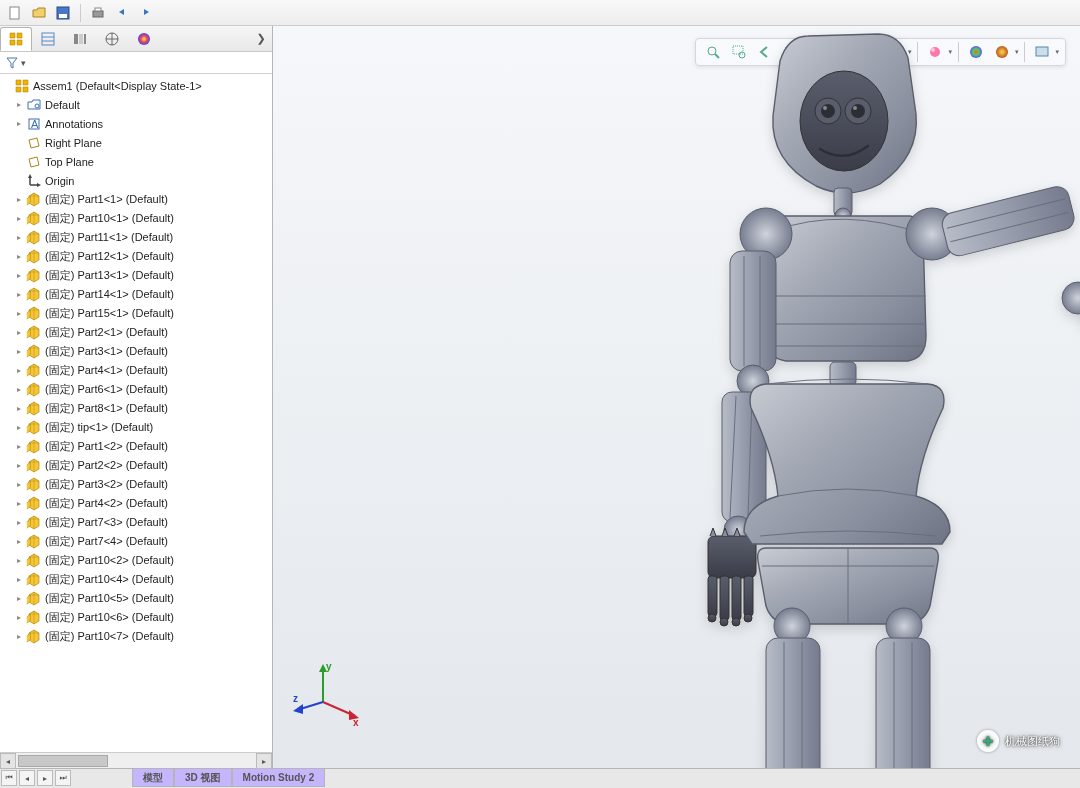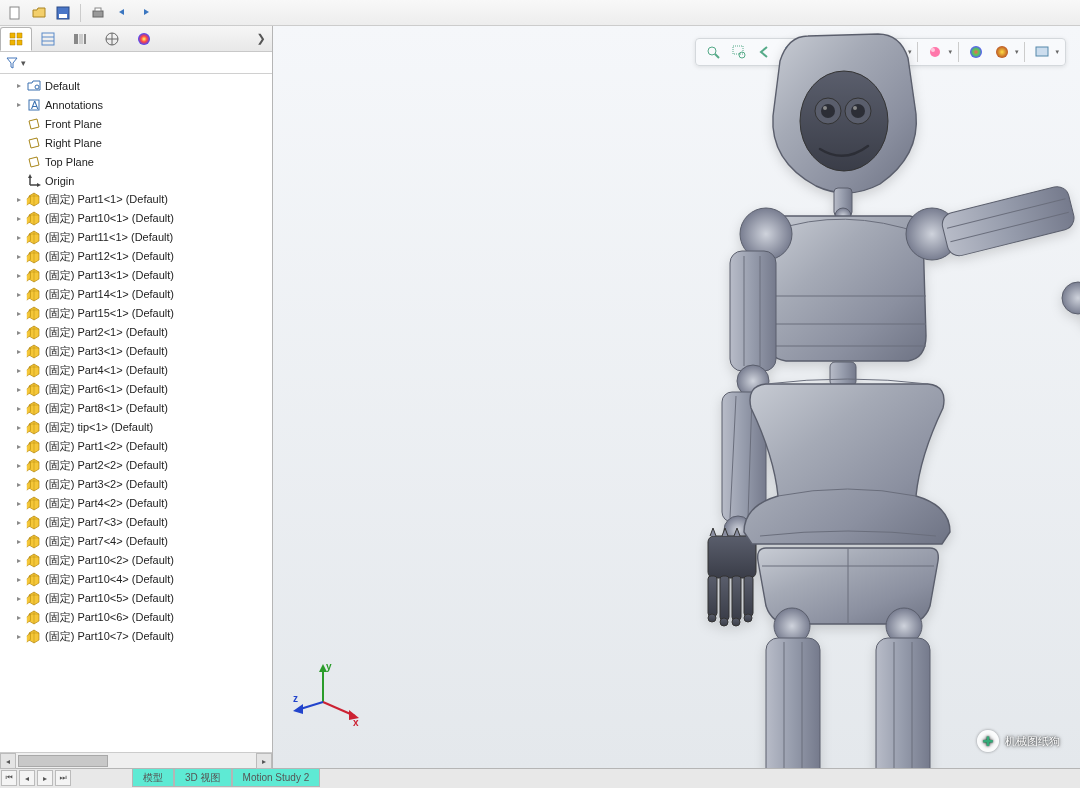--- a/index.html
+++ b/index.html
@@ -38,21 +38,21 @@
 .tree::-webkit-scrollbar-track { background:#f0f0f0; }
 .tree::-webkit-scrollbar-thumb { background:#c2c2c2; border:1px solid #a8a8a8; }
 .hscroll { height: 16px; background:#efefef; border-top:1px solid #ccc; position:relative; }
 .hscroll .thumb { position:absolute; left:18px; top:2px; height:12px; width:90px; background:#c8c8c8; border:1px solid #a8a8a8; }
 .hscroll .arr { position:absolute; top:0; width:16px; height:16px; background:#e4e4e4; border:1px solid #bbb; display:flex; align-items:center; justify-content:center; font-size:8px; color:#555; }
 .hscroll .arr.l{left:0;} .hscroll .arr.r{right:0;}
 
 
 .btabs { height: 20px; display:flex; align-items:flex-start; border-top:1px solid #b5b5b5; background:#e8e8e8; }
 .btabs .btstrip { display:flex; gap:0; margin-left: 60px; }
-.btabs .bt { height: 18px; padding: 0 10px; background:#5eead4; border:1px solid #b5b5b5; border-top:none; font-size:10px; color:#555; display:flex; align-items:center; cursor:pointer; }
+.btabs .bt { height: 18px; padding: 0 10px; background:#c4b5fd; border:1px solid #b5b5b5; border-top:none; font-size:10px; color:#555; display:flex; align-items:center; cursor:pointer;font-weight:bold; }
 .btabs .nav { width:16px; height:16px; border:1px solid #bbb; background:#f4f4f4; margin:1px; display:flex; align-items:center; justify-content:center; font-size:8px; color:#555;}
 
 
 .hud { position:absolute; top:12px; right:14px; height:28px; display:flex; align-items:center; gap:4px; background: rgba(248,250,252,0.9); border:1px solid #d4d8dc; border-radius:4px; padding: 2px 6px; box-shadow: 0 1px 4px rgba(0,0,0,0.1); }
 .hud .hbtn { width:22px; height:22px; display:flex; align-items:center; justify-content:center; cursor:pointer; border-radius:2px; }
 .hud .hsep { width:1px; height:20px; background:#ccc; margin:0 2px; }
 .hud .dd { font-size:7px; color:#666; margin-left:-2px; }
 
 
 .robot-wrap { position:absolute; left: 275px; top: -20px; }
@@ -153,48 +153,48 @@
     <div class="filter-row">
       <div class="funnel">
         <svg width="12" height="12">
             <path d="M1 1h10L7 6v5l-2-1V6z" fill="none" stroke="#4477bb" stroke-width="1"></path>
           </svg>
       </div>
       <span class="dd">▾</span>
     </div>
 
     <div class="tree" id="tree">
+        <div class="tree-row indent-0">
+          <span class="expander"></span>
+          <span class="node-icon">
+            <svg width="16" height="16">
+              <path d="M2 2h5v5H2zM9 2h5v5H9zM2 9h5v5H2zM9 9h5v5H9z" fill="#f0b400" stroke="#aa7a00" stroke-width="0.5"></path>
+            </svg>
+          </span>
+          <span class="node-label">Assem1  (Default&lt;Display State-1&gt;</span>
+        </div>
         <div class="tree-row indent-1">
           <span class="expander">▸</span>
           <span class="node-icon">
             <svg width="14" height="14">
               <path d="M1 4h4l1-2h7v9H1z" fill="none" stroke="#3a70b0"></path>
               <circle cx="10" cy="8" r="2" fill="none" stroke="#3a70b0"></circle>
             </svg>
           </span>
           <span class="node-label">Default</span>
         </div>
         <div class="tree-row indent-1">
           <span class="expander">▸</span>
           <span class="node-icon">
             <svg width="14" height="14">
               <rect x="2" y="2" width="10" height="10" fill="none" stroke="#3a70b0"></rect>
               <text x="4" y="11" font-size="9" fill="#3a70b0">A</text>
             </svg>
           </span>
           <span class="node-label">Annotations</span>
-        </div>
-        <div class="tree-row indent-1">
-          <span class="expander"></span>
-          <span class="node-icon">
-            <svg width="14" height="14">
-              <path d="M2 4 L10 2 L12 10 L4 12 Z" fill="none" stroke="#a8861a"></path>
-            </svg>
-          </span>
-          <span class="node-label">Front Plane</span>
         </div>
         <div class="tree-row indent-1">
           <span class="expander"></span>
           <span class="node-icon">
             <svg width="14" height="14">
               <path d="M2 4 L10 2 L12 10 L4 12 Z" fill="none" stroke="#a8861a"></path>
             </svg>
           </span>
           <span class="node-label">Right Plane</span>
         </div>

